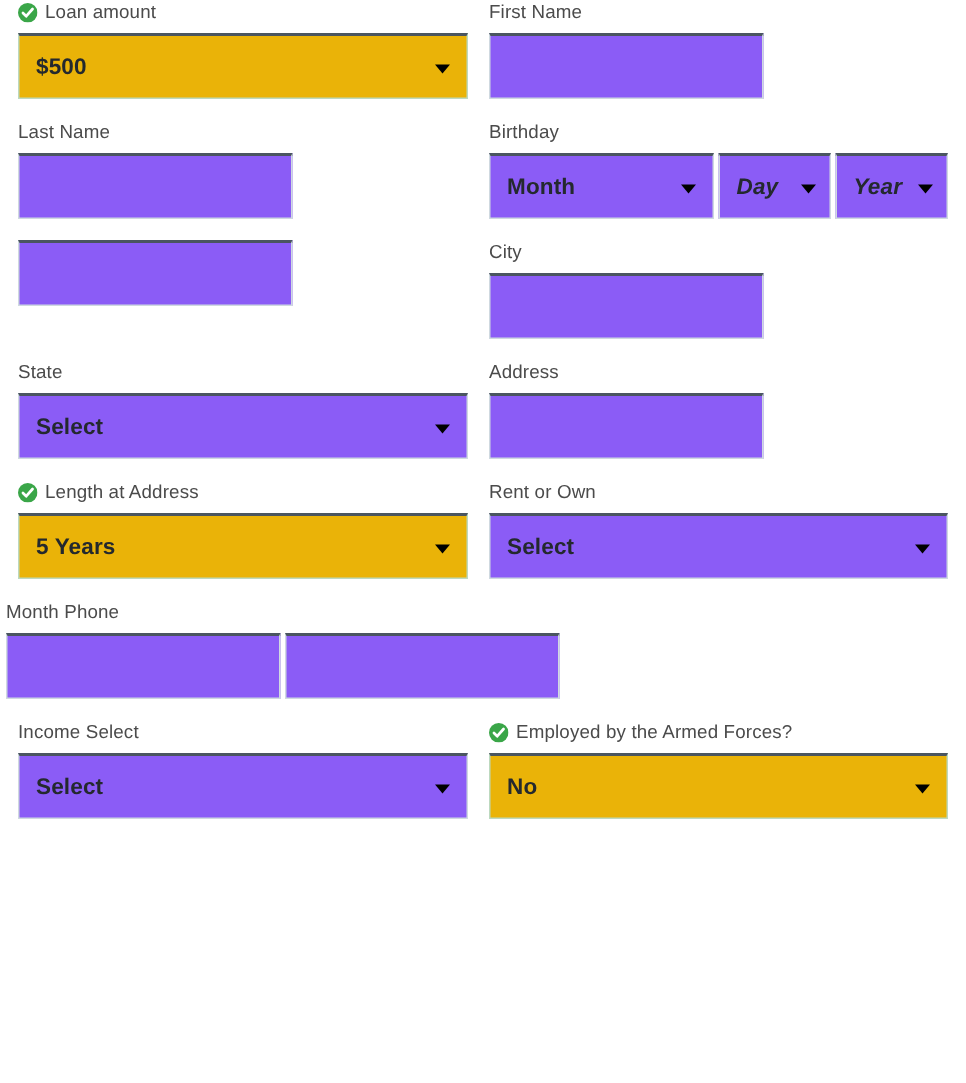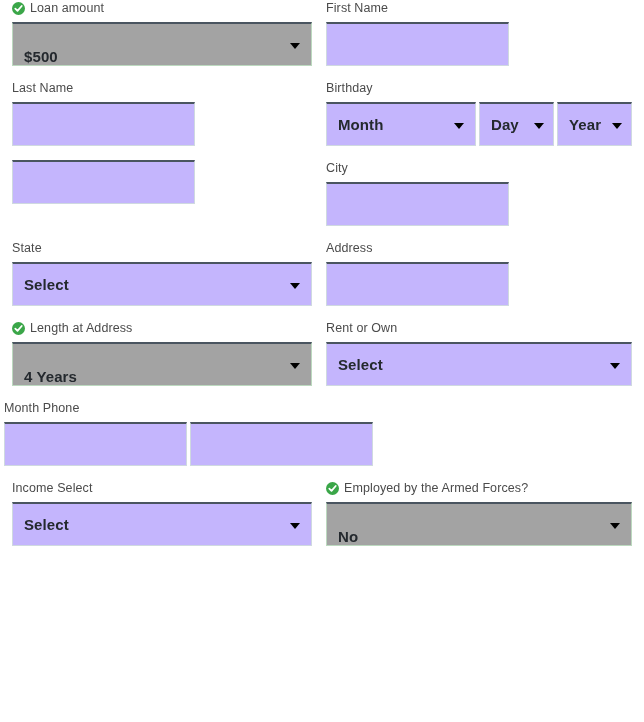--- a/index.html
+++ b/index.html
@@ -54,45 +54,44 @@
     margin-right: 5px;
     flex: 0 0 auto;
     display: inline-block;
     line-height: 0;
   }
 
   
   .ctrl {
     box-sizing: border-box;
     height: 44px;
-    background: #c4b5fd;
+    background: #8b5cf6;
     border: 1px solid #cfd9e0;
     border-top: 2px solid #4a5560;
     display: flex;
     align-items: center;
     position: relative;
   }
 
   .ctrl.text-input {
     height: 44px;
   }
 
   .ctrl.select {
     padding: 0 26px 0 11px;
     font-size: 15px;
     font-weight: bold;
     color: #24292e;
     letter-spacing: 0.1px;
   }
 
   .ctrl.filled {
-    background: #a3a3a3;
+    background: #eab308;
     border-color: #bcd9bf;
     border-top-color: #4a5560;
-    align-items: flex-end;
   }
 
   .arrow {
     position: absolute;
     right: 11px;
     top: 50%;
     margin-top: -2px;
     width: 0;
     height: 0;
     border-left: 5px solid transparent;
@@ -105,21 +104,21 @@
     display: flex;
     gap: 3px;
   }
   .group .ctrl { flex: 1 1 auto; }
 
   .bd-month { flex: 0 0 150px !important; }
   .bd-day   { flex: 0 0 75px  !important; }
   .bd-year  { flex: 0 0 75px  !important; }
 
   .bd-day .arrow, .bd-year .arrow { right: 9px; }
-  .bd-day, .bd-year { padding-right: 22px; padding-left: 10px; }
+  .bd-day, .bd-year { padding-right: 22px; padding-left: 10px; font-style: italic; }
 
   .phone-part { flex: 1 1 0 !important; }
 </style>
 </head>
 <body>
 
 <div class="form-grid">
     <div class="row">
       <div class="col col-left">
         <div class="field">
@@ -216,21 +215,21 @@
       <div class="col col-left">
         <div class="field">
           <div class="field-label">
             <span class="check-icon"><svg width="13" height="13" viewBox="0 0 13 13">
                 <circle cx="6.5" cy="6.5" r="6.5" fill="#3aa648"></circle>
                 <path d="M3.3 6.7 L5.5 8.8 L9.7 4.0" stroke="#ffffff" stroke-width="1.8" fill="none" stroke-linecap="round" stroke-linejoin="round"></path>
               </svg></span>
             <span>Length at Address</span>
           </div>
           <div class="ctrl select filled">
-            <span>4 Years</span>
+            <span>5 Years</span>
             <span class="arrow"></span>
           </div>
         </div>
       </div>
       <div class="col col-right">
         <div class="field">
           <div class="field-label">
             <span>Rent or Own</span>
           </div>
           <div class="ctrl select">

